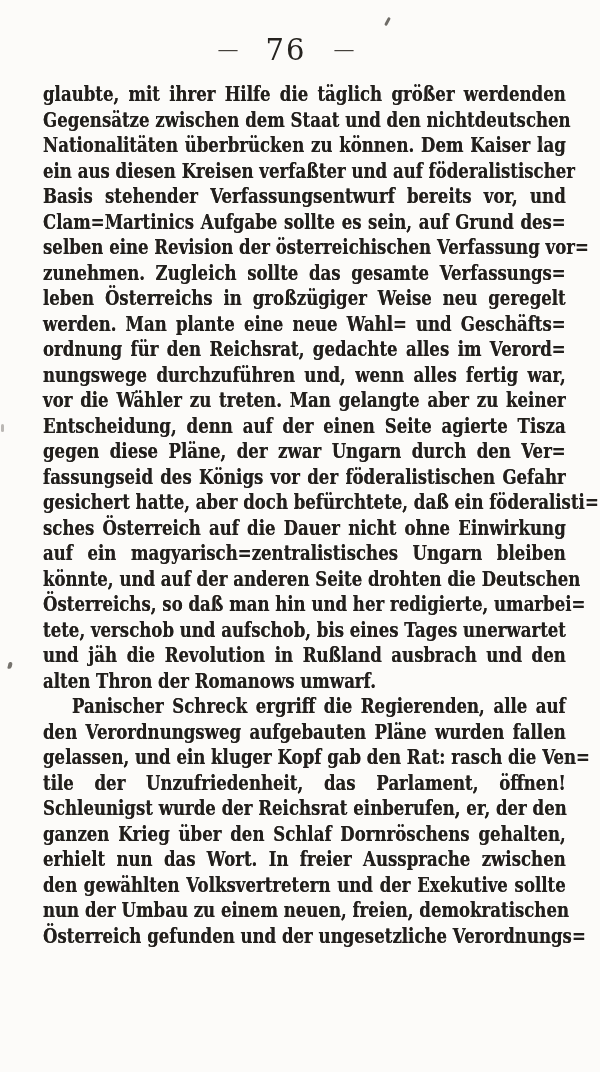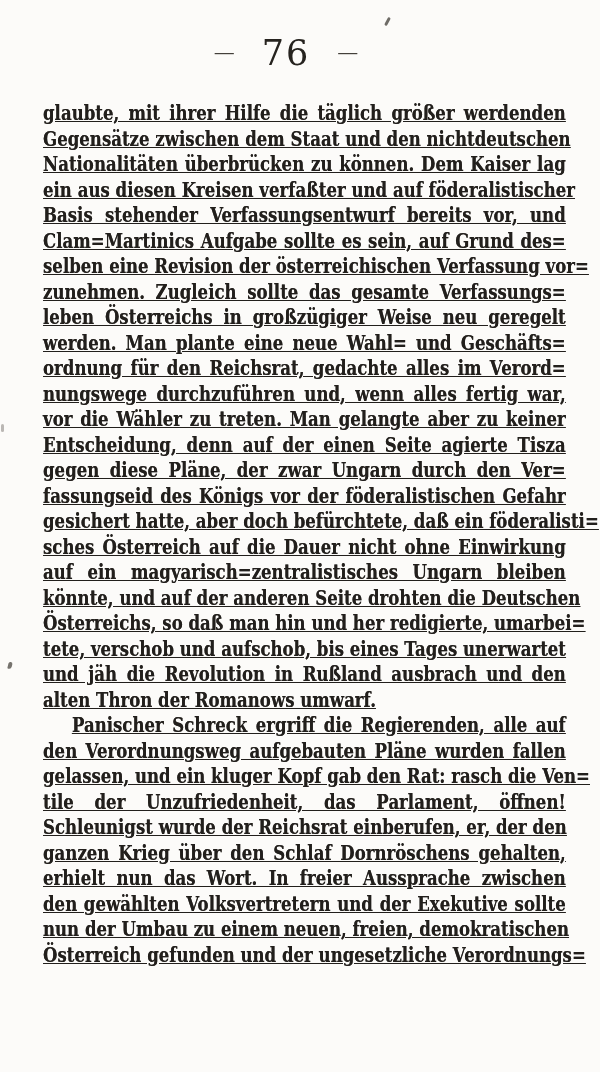--- a/index.html
+++ b/index.html
@@ -20,28 +20,27 @@
     position: absolute;
     top: 33px; left: 0; width: 572px;
     display: flex; justify-content: center; align-items: center;
     gap: 27px;
   }
   .pagehead .dash {
     font-size: 21px; color: #44403b;
     transform: scaleY(0.9);
   }
   .pagehead .pn {
-    font-size: 35px; letter-spacing: 2px; color: #26231f; text-align: right;
+    font-size: 29px; letter-spacing: 2px; color: #26231f; text-align: right;
   }
   
   .textblock {
     position: absolute;
-    left: 43px; top: 101px;
+    left: 43px; top: 82px;
     width: 523px;
-    text-decoration: underline;
   }
   .ln {
     width: 615px;                 
     transform: scaleX(0.85);      
     transform-origin: 0 0;
     font-size: 19.5px;
     line-height: 25.5px;
     font-weight: bold;
     text-align: justify;
     text-align-last: justify;

